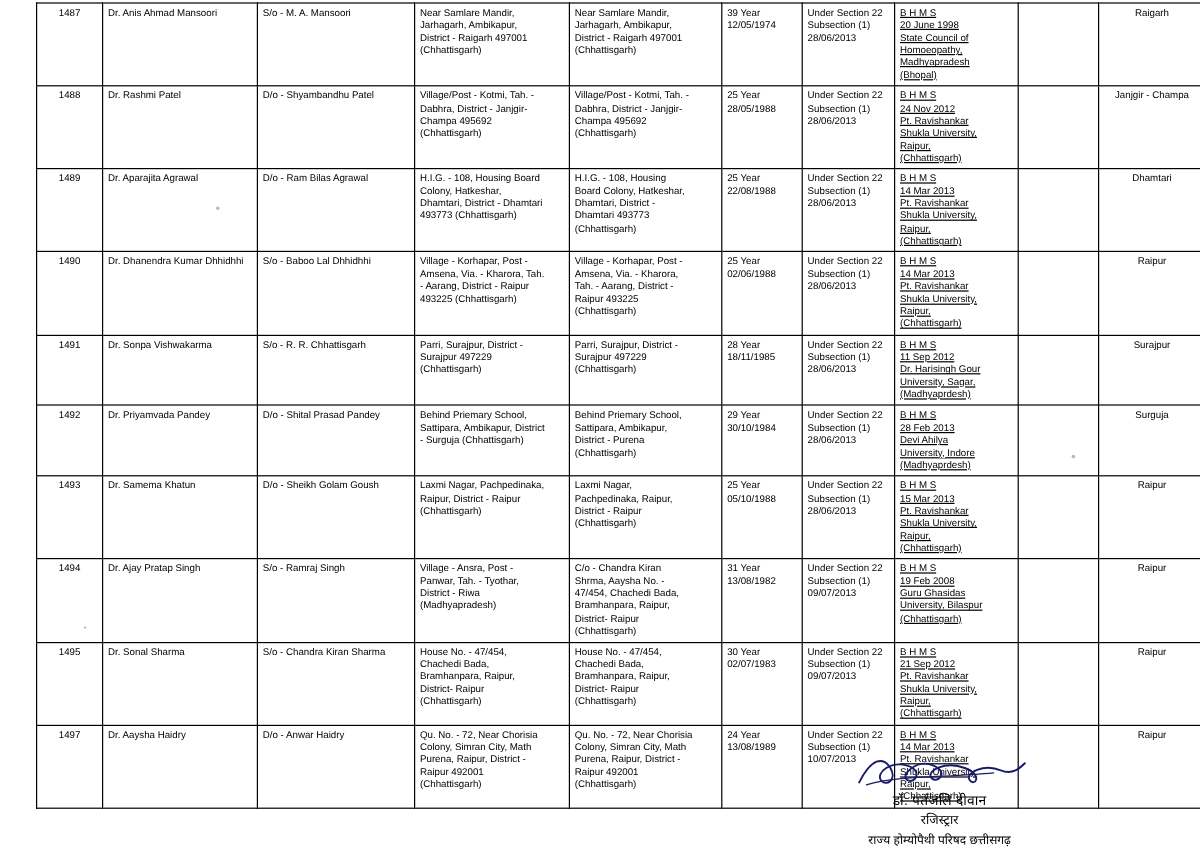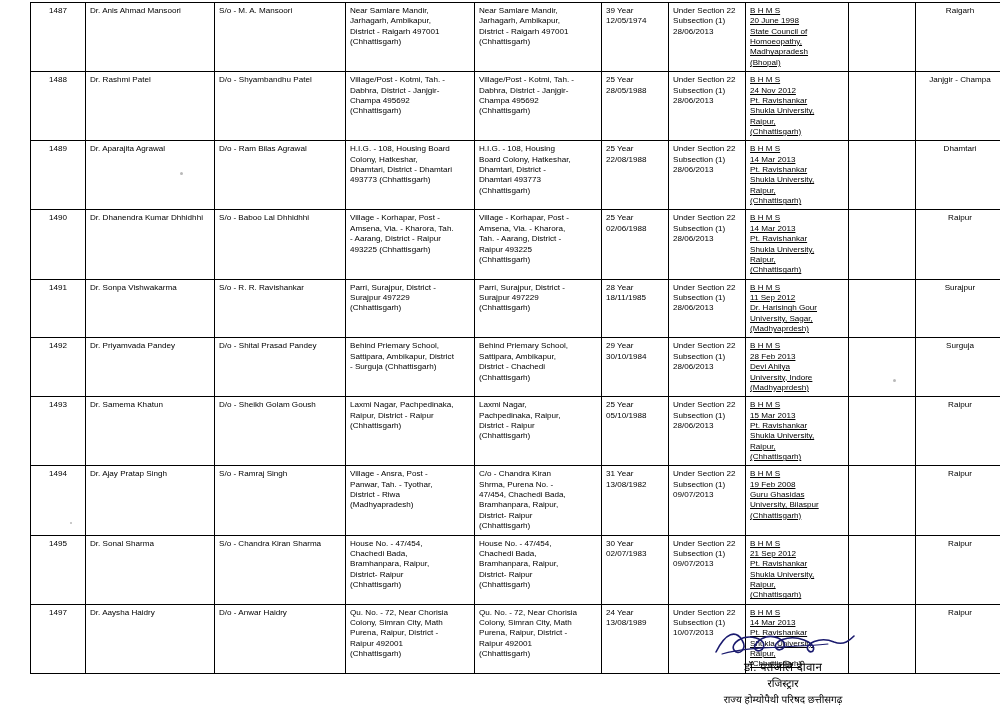--- a/index.html
+++ b/index.html
@@ -244,21 +244,21 @@
             <span class="line">Shukla University,</span>
             <span class="line">Raipur,</span>
             <span class="line">(Chhattisgarh)</span>
           </td>
           <td class="c-blank"></td>
           <td class="c-dist">Raipur</td>
         </tr>
         <tr>
           <td class="c-sl">1491</td>
           <td class="c-name">Dr. Sonpa Vishwakarma</td>
-          <td class="c-parent">S/o - R. R. Ravishankar</td>
+          <td class="c-parent">S/o - R. R. Chhattisgarh</td>
           <td class="c-addr1">
             <span class="line">Parri, Surajpur, District -</span>
             <span class="line">Surajpur 497229</span>
             <span class="line">(Chhattisgarh)</span>
           </td>
           <td class="c-addr2">
             <span class="line">Parri, Surajpur, District -</span>
             <span class="line">Surajpur 497229</span>
             <span class="line">(Chhattisgarh)</span>
           </td>
@@ -286,21 +286,21 @@
           <td class="c-name">Dr. Priyamvada Pandey</td>
           <td class="c-parent">D/o - Shital Prasad Pandey</td>
           <td class="c-addr1">
             <span class="line">Behind Priemary School,</span>
             <span class="line">Sattipara, Ambikapur, District</span>
             <span class="line">- Surguja (Chhattisgarh)</span>
           </td>
           <td class="c-addr2">
             <span class="line">Behind Priemary School,</span>
             <span class="line">Sattipara, Ambikapur,</span>
-            <span class="line">District - Chachedi</span>
+            <span class="line">District - Purena</span>
             <span class="line">(Chhattisgarh)</span>
           </td>
           <td class="c-age">
             <span class="line">29 Year</span>
             <span class="line">30/10/1984</span>
           </td>
           <td class="c-sec">
             <span class="line">Under Section 22</span>
             <span class="line">Subsection (1)</span>
             <span class="line">28/06/2013</span>
@@ -355,21 +355,21 @@
           <td class="c-name">Dr. Ajay Pratap Singh</td>
           <td class="c-parent">S/o - Ramraj Singh</td>
           <td class="c-addr1">
             <span class="line">Village - Ansra, Post -</span>
             <span class="line">Panwar, Tah. - Tyothar,</span>
             <span class="line">District - Riwa</span>
             <span class="line">(Madhyapradesh)</span>
           </td>
           <td class="c-addr2">
             <span class="line">C/o - Chandra Kiran</span>
-            <span class="line">Shrma, Purena No. -</span>
+            <span class="line">Shrma, Aaysha No. -</span>
             <span class="line">47/454, Chachedi Bada,</span>
             <span class="line">Bramhanpara, Raipur,</span>
             <span class="line">District- Raipur</span>
             <span class="line">(Chhattisgarh)</span>
           </td>
           <td class="c-age">
             <span class="line">31 Year</span>
             <span class="line">13/08/1982</span>
           </td>
           <td class="c-sec">

